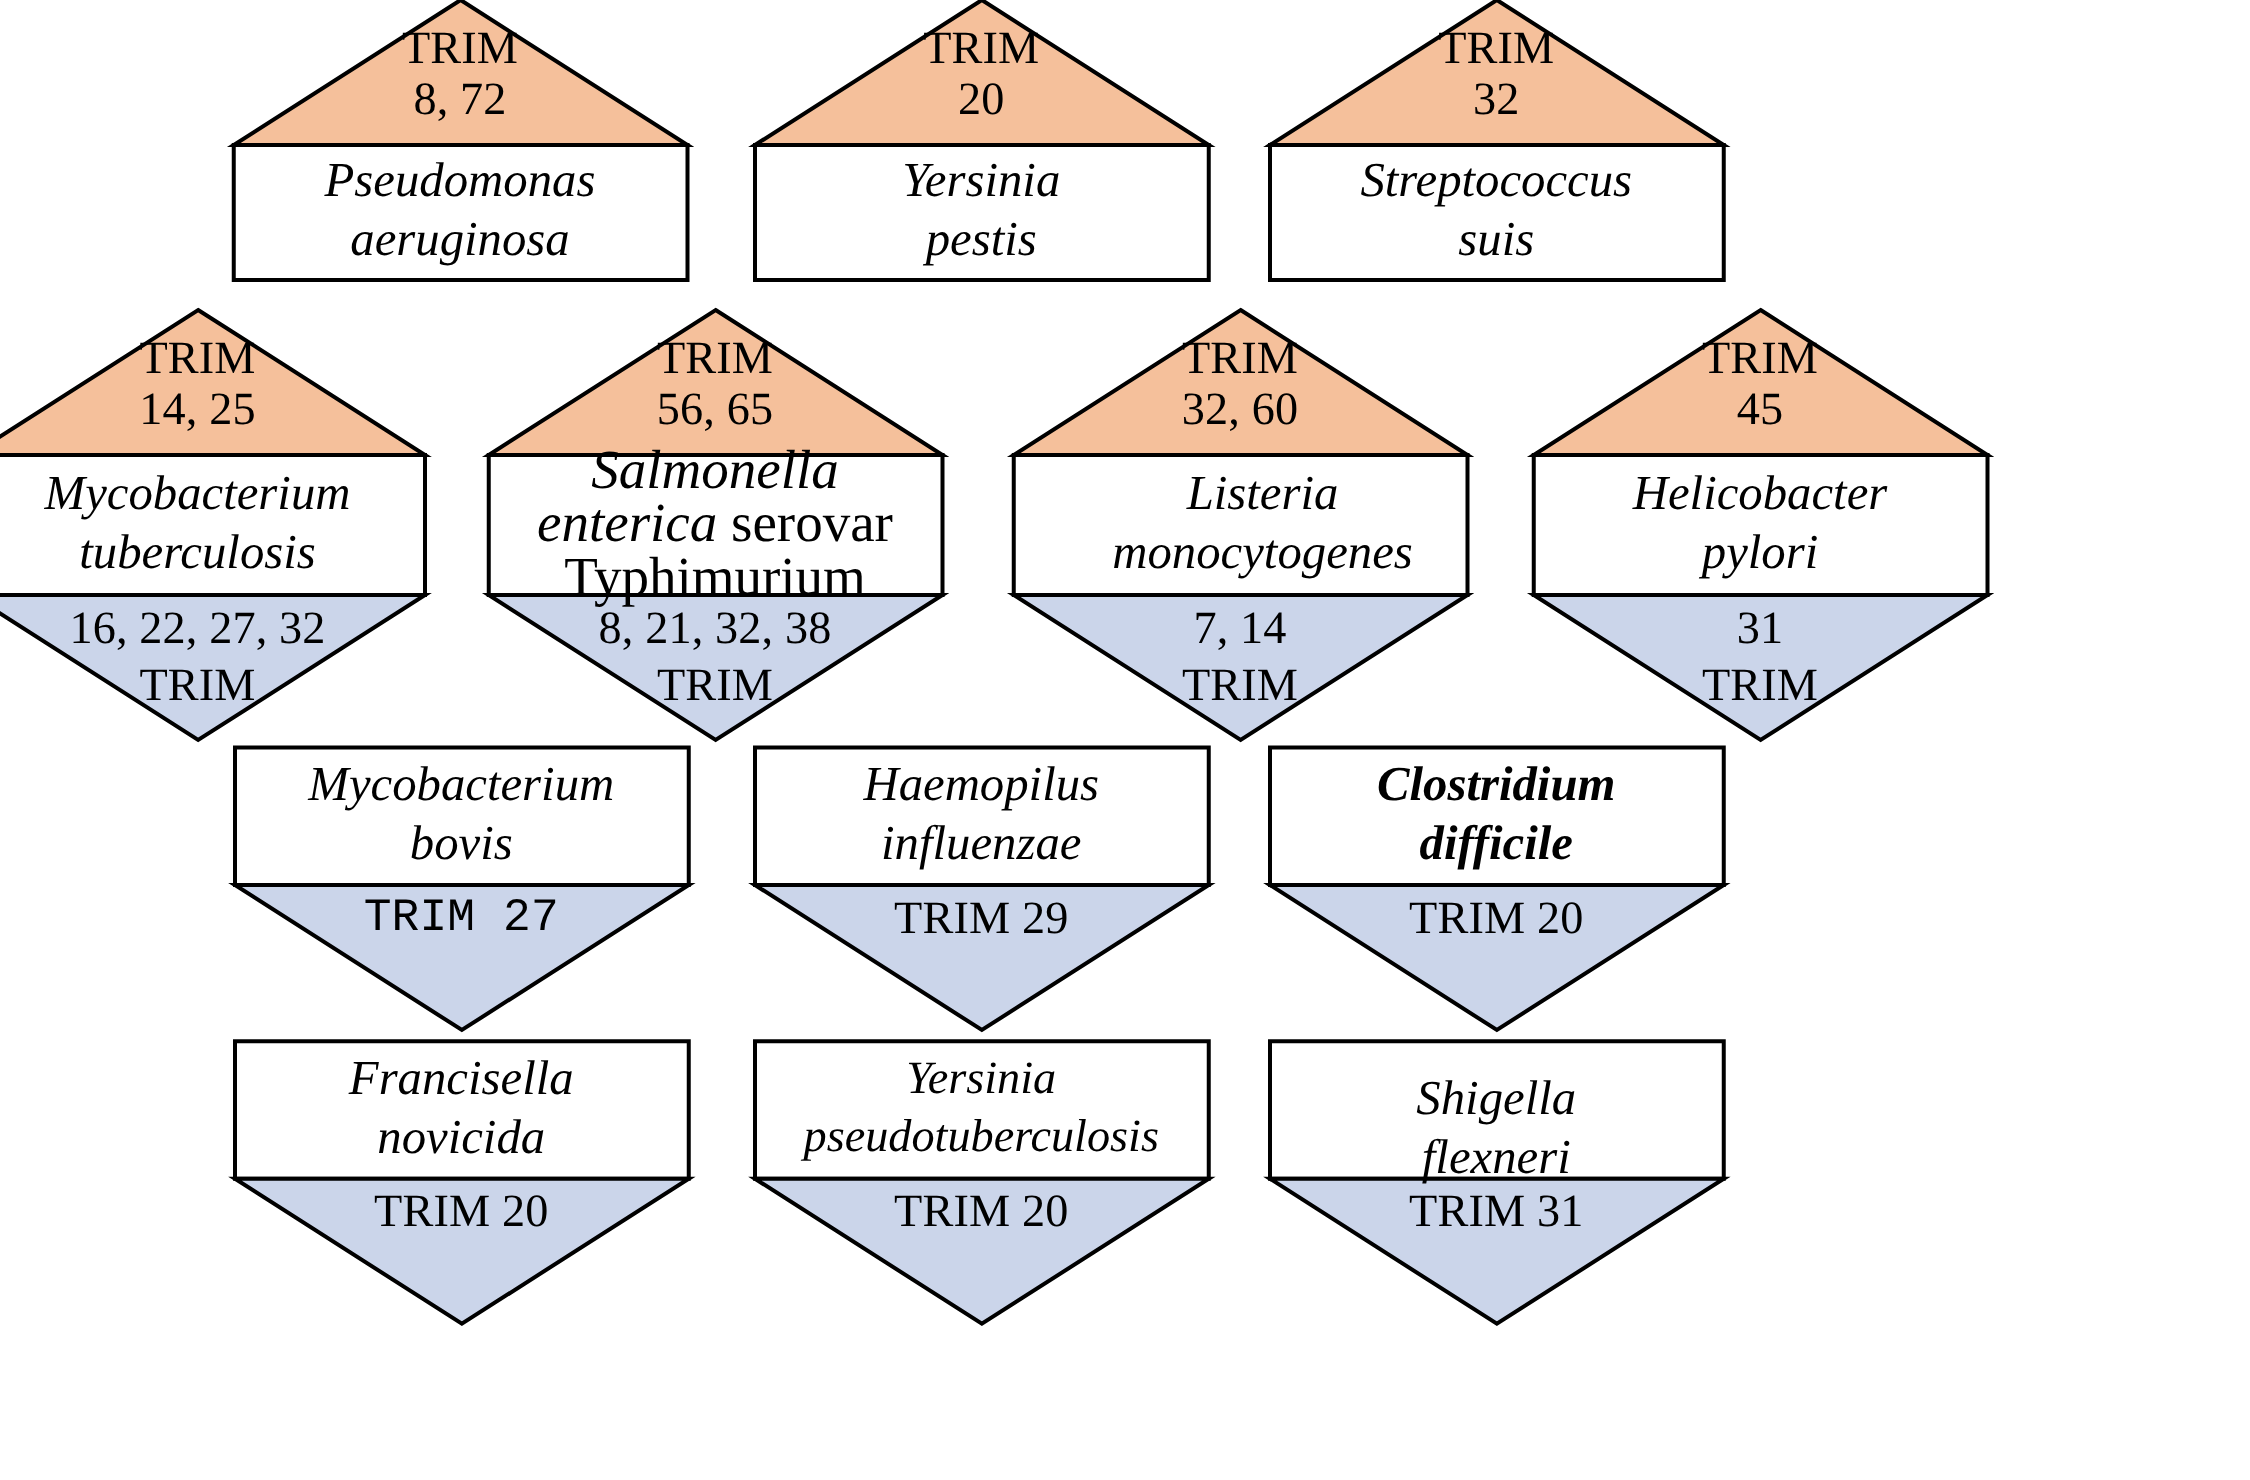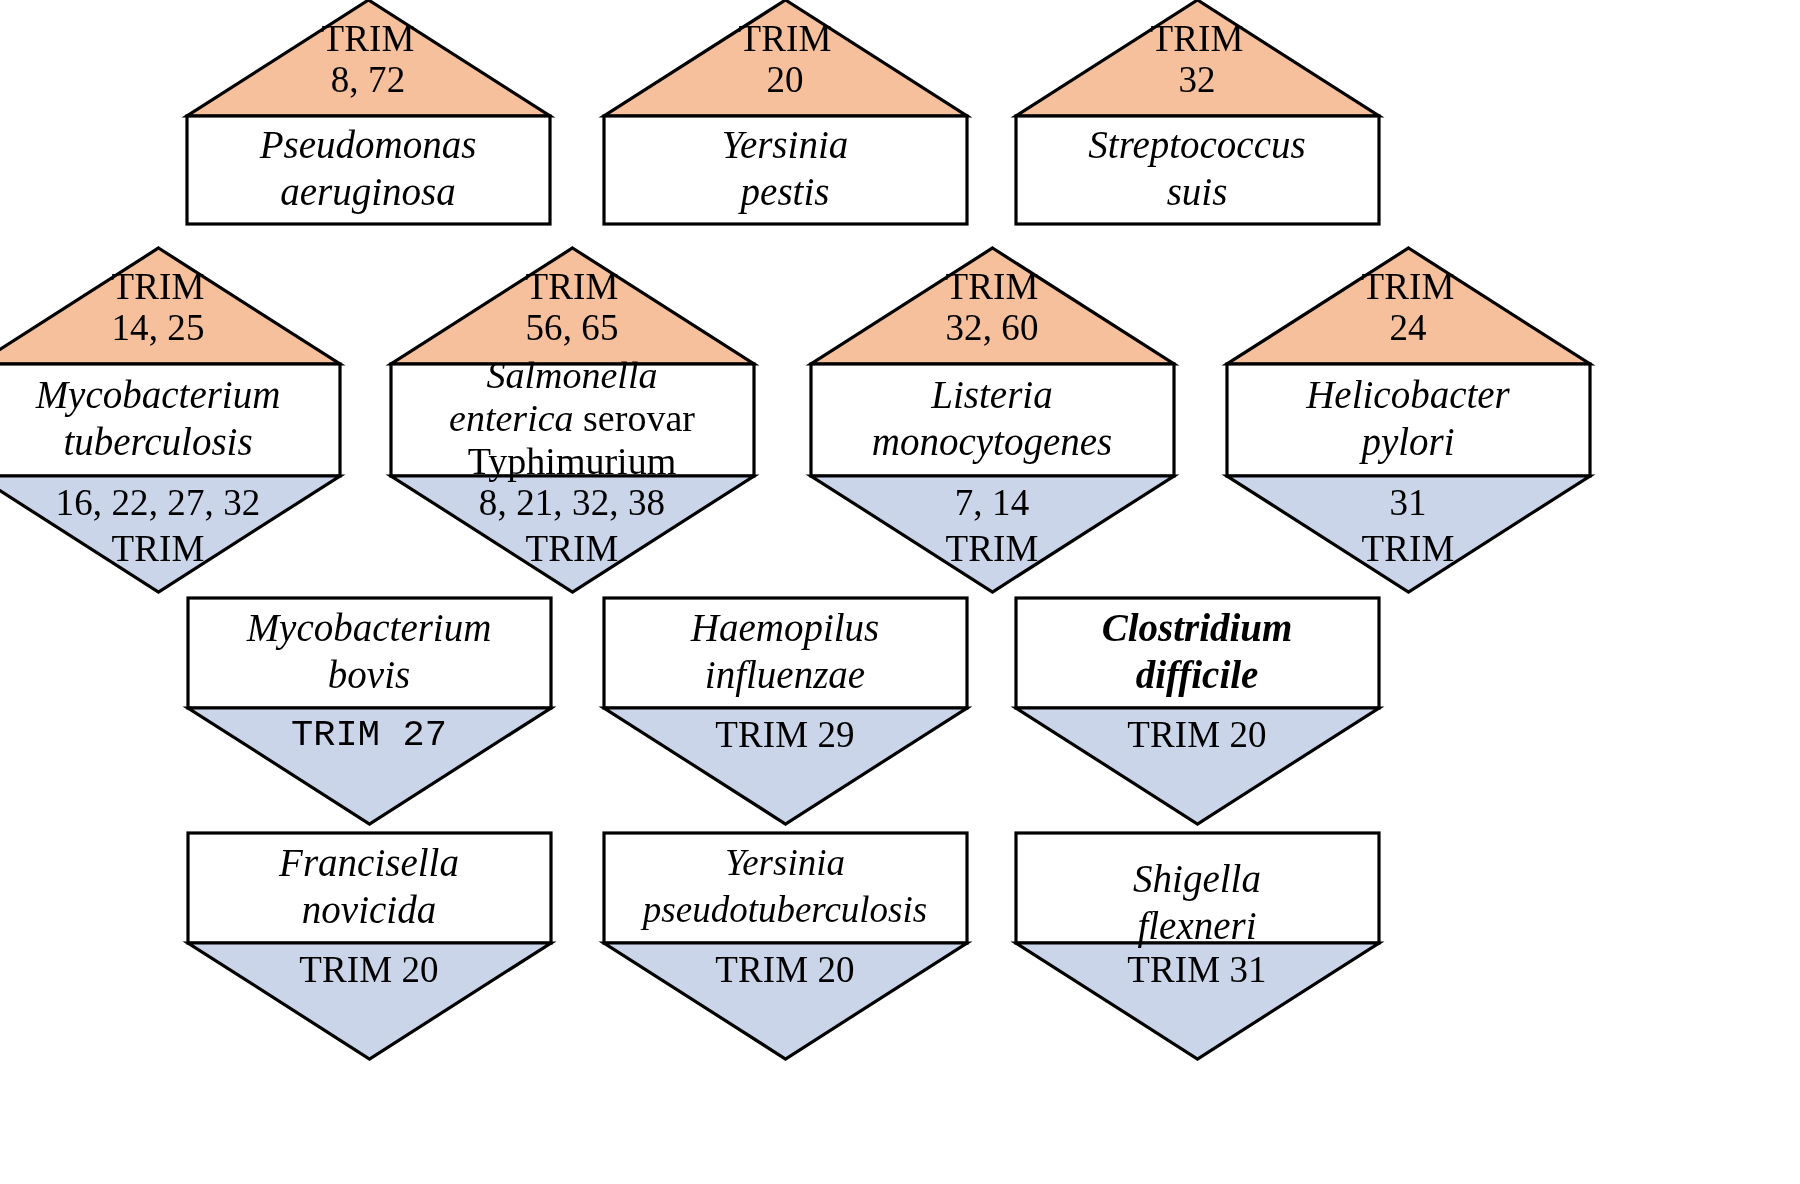--- a/index.html
+++ b/index.html
@@ -121,58 +121,58 @@
     <div class="node" style="left: 384.5px; top: 242px; width: 375px; height: 356px;">
       <svg width="375" height="356" viewBox="0 0 375 356" style="position:absolute;left:0;top:0;">
         <polygon points="187.5,6 369,122 6,122" fill="#f5c09b" stroke="#000000" stroke-width="3.2" stroke-linejoin="miter"></polygon>
         <rect x="6" y="122" width="363" height="112" fill="#ffffff" stroke="#000000" stroke-width="3.2"></rect>
         <polygon points="6,234 369,234 187.5,350" fill="#cbd5ea" stroke="#000000" stroke-width="3.2" stroke-linejoin="miter"></polygon>
       </svg>
       <div class="txt txt-top" style="left: 6px; width: 363px; top: 24px;">
         <span class="ln">TRIM</span>
         <span class="ln">56, 65</span>
       </div>
-      <div class="txt txt-mid" style="left: 0px; width: 375px; font-size: 38px; top: 111.5px; line-height: 43px;">
+      <div class="txt txt-mid" style="left: 0px; width: 375px; font-size: 44px; top: 111.5px; line-height: 43px;">
         <span class="ln">Salmonella</span>
         <span class="ln"><i>enterica</i><span class="upright"> serovar</span></span>
         <span class="ln upright">Typhimurium</span>
       </div>
       <div class="txt txt-bot" style="left: -4px; width: 383px; top: 238px; line-height: 46px;">
         <span class="ln">8, 21, 32, 38</span>
         <span class="ln">TRIM</span>
       </div>
     </div>
     <div class="node" style="left: 804.5px; top: 242px; width: 375px; height: 356px;">
       <svg width="375" height="356" viewBox="0 0 375 356" style="position:absolute;left:0;top:0;">
         <polygon points="187.5,6 369,122 6,122" fill="#f5c09b" stroke="#000000" stroke-width="3.2" stroke-linejoin="miter"></polygon>
         <rect x="6" y="122" width="363" height="112" fill="#ffffff" stroke="#000000" stroke-width="3.2"></rect>
         <polygon points="6,234 369,234 187.5,350" fill="#cbd5ea" stroke="#000000" stroke-width="3.2" stroke-linejoin="miter"></polygon>
       </svg>
       <div class="txt txt-top" style="left: 6px; width: 363px; top: 24px;">
         <span class="ln">TRIM</span>
         <span class="ln">32, 60</span>
       </div>
-      <div class="txt txt-mid" style="left: 0px; width: 375px; font-size: 39px; top: 129px; line-height: 47px;">
+      <div class="txt txt-mid" style="left: 18px; width: 375px; font-size: 39px; top: 129px; line-height: 47px;">
         <span class="ln">Listeria</span>
         <span class="ln">monocytogenes</span>
       </div>
       <div class="txt txt-bot" style="left: -4px; width: 383px; top: 238px; line-height: 46px;">
         <span class="ln">7, 14</span>
         <span class="ln">TRIM</span>
       </div>
     </div>
     <div class="node" style="left: 1220.5px; top: 242px; width: 375px; height: 356px;">
       <svg width="375" height="356" viewBox="0 0 375 356" style="position:absolute;left:0;top:0;">
         <polygon points="187.5,6 369,122 6,122" fill="#f5c09b" stroke="#000000" stroke-width="3.2" stroke-linejoin="miter"></polygon>
         <rect x="6" y="122" width="363" height="112" fill="#ffffff" stroke="#000000" stroke-width="3.2"></rect>
         <polygon points="6,234 369,234 187.5,350" fill="#cbd5ea" stroke="#000000" stroke-width="3.2" stroke-linejoin="miter"></polygon>
       </svg>
       <div class="txt txt-top" style="left: 6px; width: 363px; top: 24px;">
         <span class="ln">TRIM</span>
-        <span class="ln">24</span>
+        <span class="ln">45</span>
       </div>
       <div class="txt txt-mid" style="left: 0px; width: 375px; font-size: 39px; top: 129px; line-height: 47px;">
         <span class="ln">Helicobacter</span>
         <span class="ln">pylori</span>
       </div>
       <div class="txt txt-bot" style="left: -4px; width: 383px; top: 238px; line-height: 46px;">
         <span class="ln">31</span>
         <span class="ln">TRIM</span>
       </div>
     </div>

